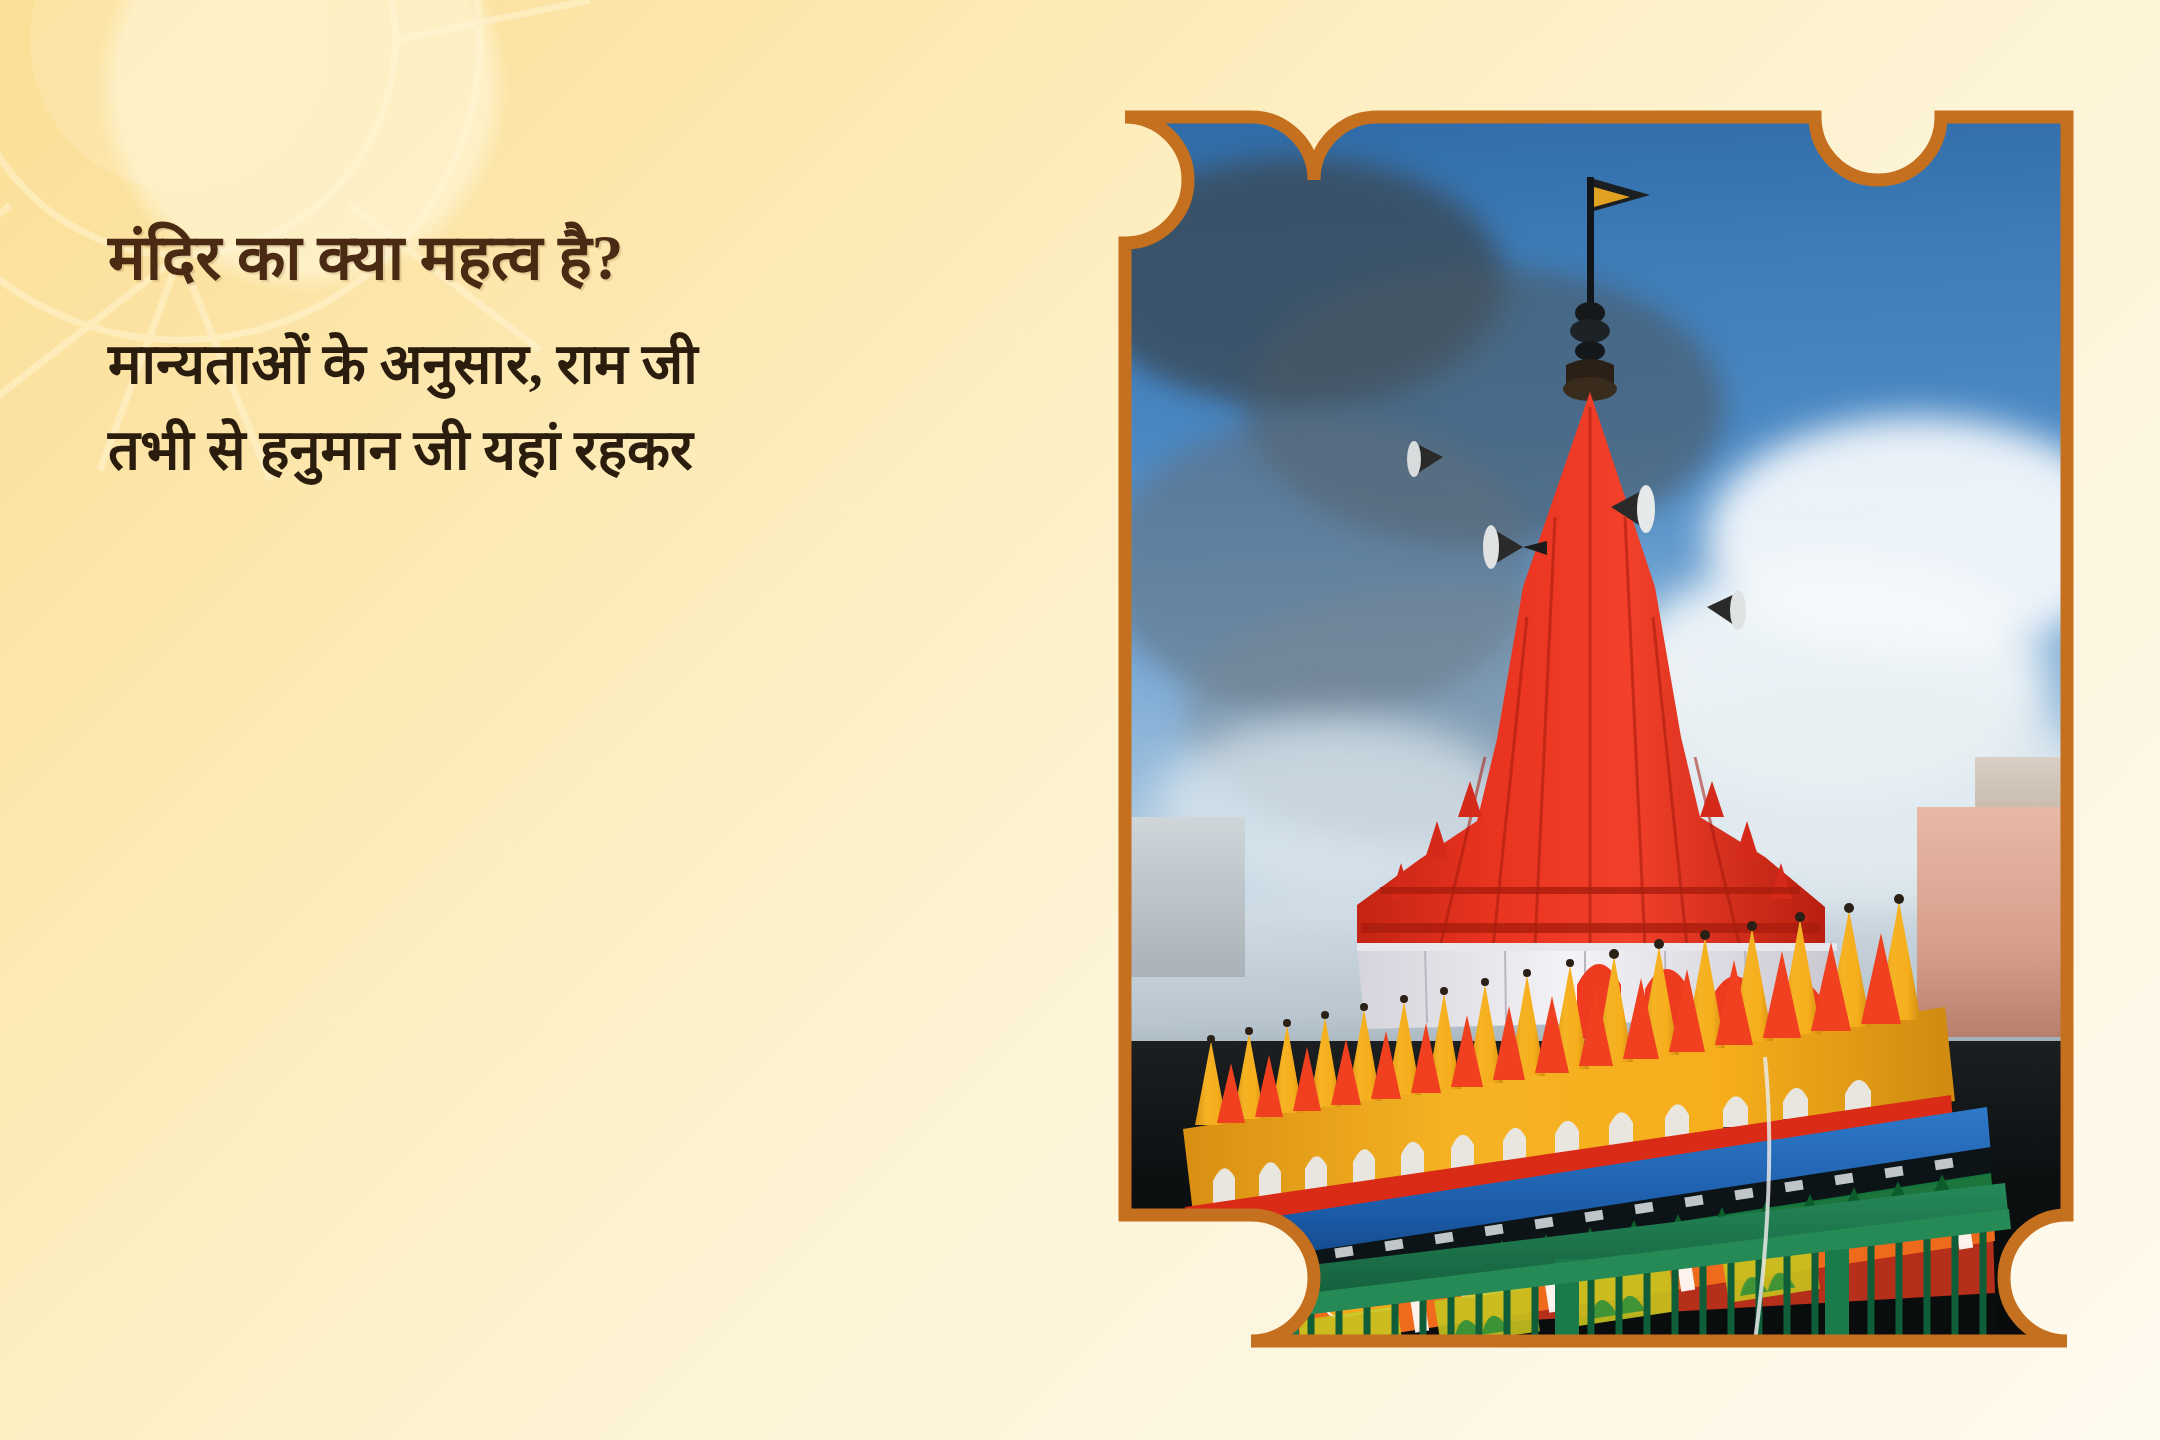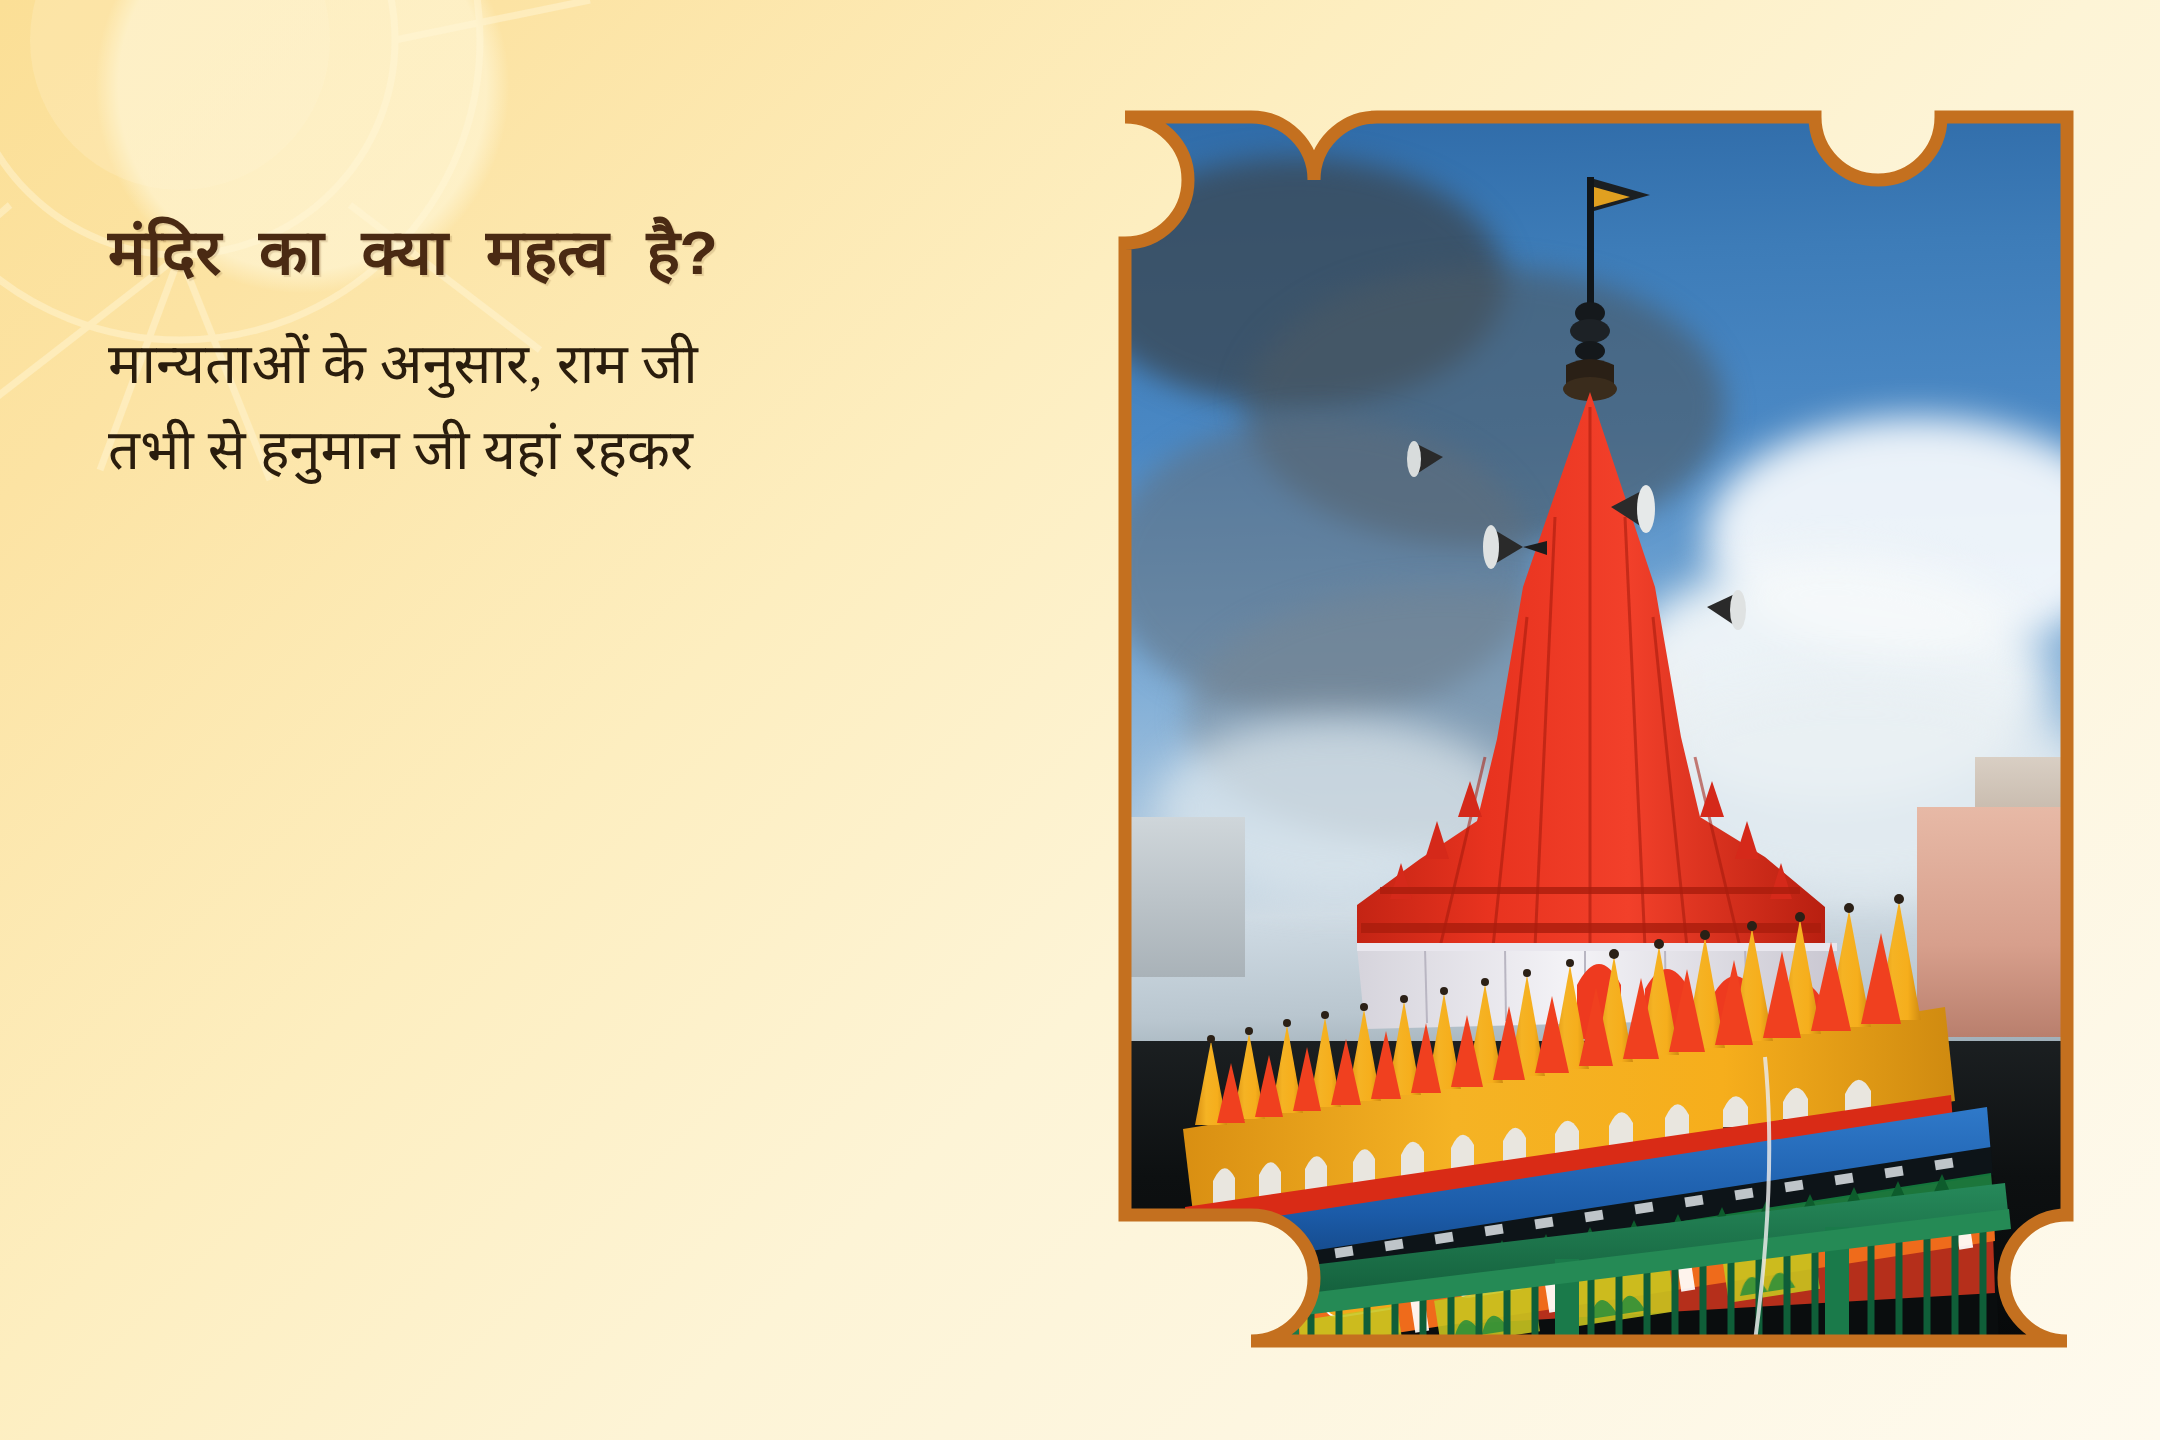--- a/index.html
+++ b/index.html
@@ -25,38 +25,38 @@
   }
   .sun-wrap svg { width:100%; height:100%; display:block; }
 
   
   .text-col {
     position:absolute;
     left:108px; top:222px;
     width:940px;
   }
   .heading {
-    font-family:Liberation Mono, monospace;
+    font-family:Liberation Serif, serif;
     font-weight:bold;
     font-size:63px;
     line-height:1.15;
     color:#4a2a13;
     letter-spacing:0px;
     text-shadow:2px 2px 1px rgba(110,70,30,.18);
     white-space:nowrap;
   }
   .body-para {
     margin-top:28px;
     font-family:"Liberation Serif", serif;
     font-size:56px;
     line-height:1.52;
     color:#2a1d0d;
     font-weight:500;
   }
-  .body-para .ln { display:block; white-space:nowrap; }
+  .body-para .ln { display:block; white-space:nowrap;font-weight:bold; }
 
   
   .photo-frame {
     position:absolute;
     left:1116px; top:108px;
     width:960px; height:1242px;
   }
   .frame-clip {
     position:absolute; inset:0;
     overflow:hidden;

